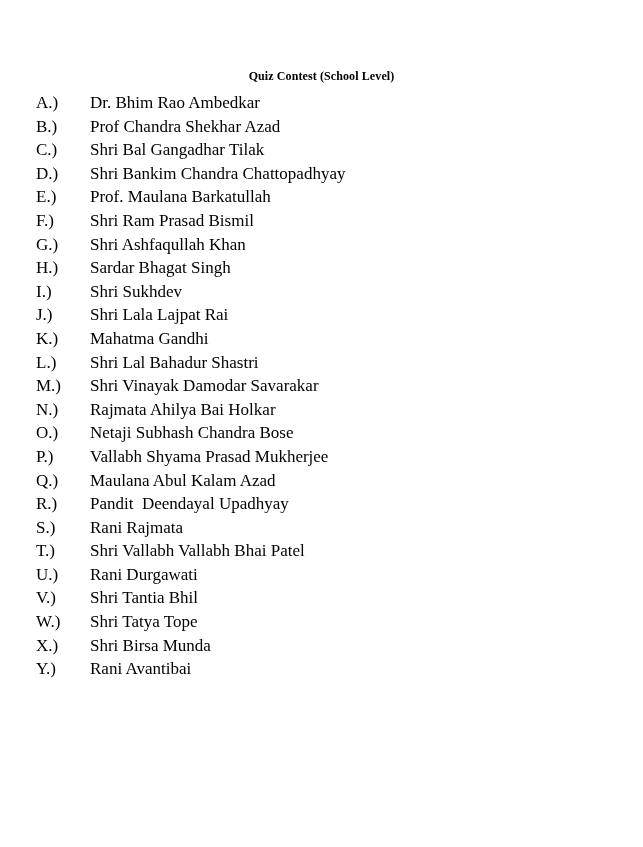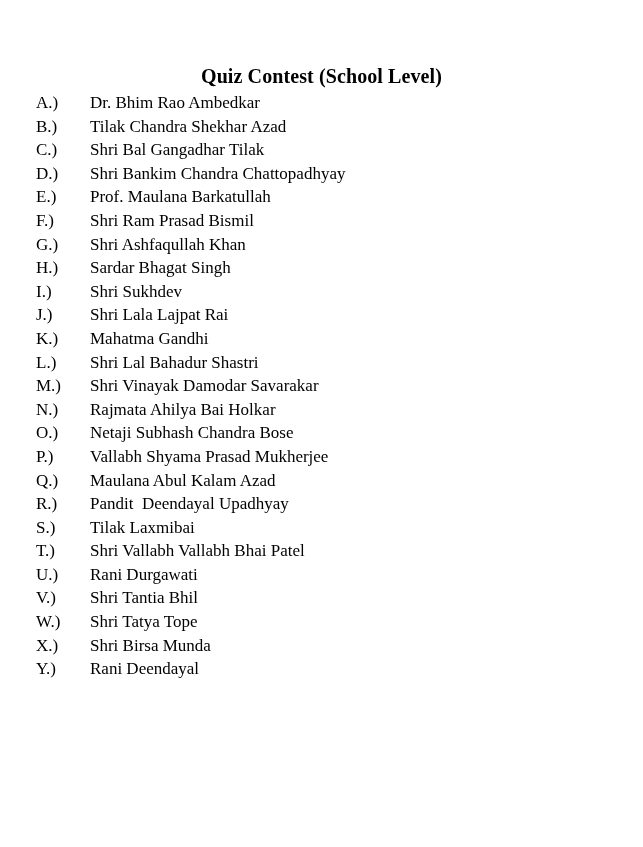--- a/index.html
+++ b/index.html
@@ -15,21 +15,21 @@
     overflow: hidden;
   }
   .page {
     width: 643px;
     height: 847px;
     box-sizing: border-box;
   }
   .title {
     margin: 0;
     padding-top: 66px;
-    font-size: 20px;
+    font-size: 12px;
     font-weight: bold;
     line-height: 21px;
     text-align: center;
     letter-spacing: 0.1px;
   }
   .quiz-list {
     list-style: none;
     margin: 4px 0 0 0;
     padding: 0 0 0 36px;
     font-size: 17px;
@@ -47,38 +47,38 @@
     flex: 1 1 auto;
   }
 </style>
 </head>
 <body>
 
 <div class="page">
   <h1 class="title">Quiz Contest (School Level)</h1>
   <ol class="quiz-list" id="quiz-list">
       <li class="row"><span class="label">A.)</span><span class="name">Dr. Bhim Rao Ambedkar</span></li>
-      <li class="row"><span class="label">B.)</span><span class="name">Tilak Chandra Shekhar Azad</span></li>
+      <li class="row"><span class="label">B.)</span><span class="name">Prof Chandra Shekhar Azad</span></li>
       <li class="row"><span class="label">C.)</span><span class="name">Shri Bal Gangadhar Tilak</span></li>
       <li class="row"><span class="label">D.)</span><span class="name">Shri Bankim Chandra Chattopadhyay</span></li>
       <li class="row"><span class="label">E.)</span><span class="name">Prof. Maulana Barkatullah</span></li>
       <li class="row"><span class="label">F.)</span><span class="name">Shri Ram Prasad Bismil</span></li>
       <li class="row"><span class="label">G.)</span><span class="name">Shri Ashfaqullah Khan</span></li>
       <li class="row"><span class="label">H.)</span><span class="name">Sardar Bhagat Singh</span></li>
       <li class="row"><span class="label">I.)</span><span class="name">Shri Sukhdev</span></li>
       <li class="row"><span class="label">J.)</span><span class="name">Shri Lala Lajpat Rai</span></li>
       <li class="row"><span class="label">K.)</span><span class="name">Mahatma Gandhi</span></li>
       <li class="row"><span class="label">L.)</span><span class="name">Shri Lal Bahadur Shastri</span></li>
       <li class="row"><span class="label">M.)</span><span class="name">Shri Vinayak Damodar Savarakar</span></li>
       <li class="row"><span class="label">N.)</span><span class="name">Rajmata Ahilya Bai Holkar</span></li>
       <li class="row"><span class="label">O.)</span><span class="name">Netaji Subhash Chandra Bose</span></li>
       <li class="row"><span class="label">P.)</span><span class="name">Vallabh Shyama Prasad Mukherjee</span></li>
       <li class="row"><span class="label">Q.)</span><span class="name">Maulana Abul Kalam Azad</span></li>
       <li class="row"><span class="label">R.)</span><span class="name">Pandit  Deendayal Upadhyay</span></li>
-      <li class="row"><span class="label">S.)</span><span class="name">Tilak Laxmibai</span></li>
+      <li class="row"><span class="label">S.)</span><span class="name">Rani Rajmata</span></li>
       <li class="row"><span class="label">T.)</span><span class="name">Shri Vallabh Vallabh Bhai Patel</span></li>
       <li class="row"><span class="label">U.)</span><span class="name">Rani Durgawati</span></li>
       <li class="row"><span class="label">V.)</span><span class="name">Shri Tantia Bhil</span></li>
       <li class="row"><span class="label">W.)</span><span class="name">Shri Tatya Tope</span></li>
       <li class="row"><span class="label">X.)</span><span class="name">Shri Birsa Munda</span></li>
-      <li class="row"><span class="label">Y.)</span><span class="name">Rani Deendayal</span></li>
+      <li class="row"><span class="label">Y.)</span><span class="name">Rani Avantibai</span></li>
     </ol>
 </div>
 
 </body></html>

